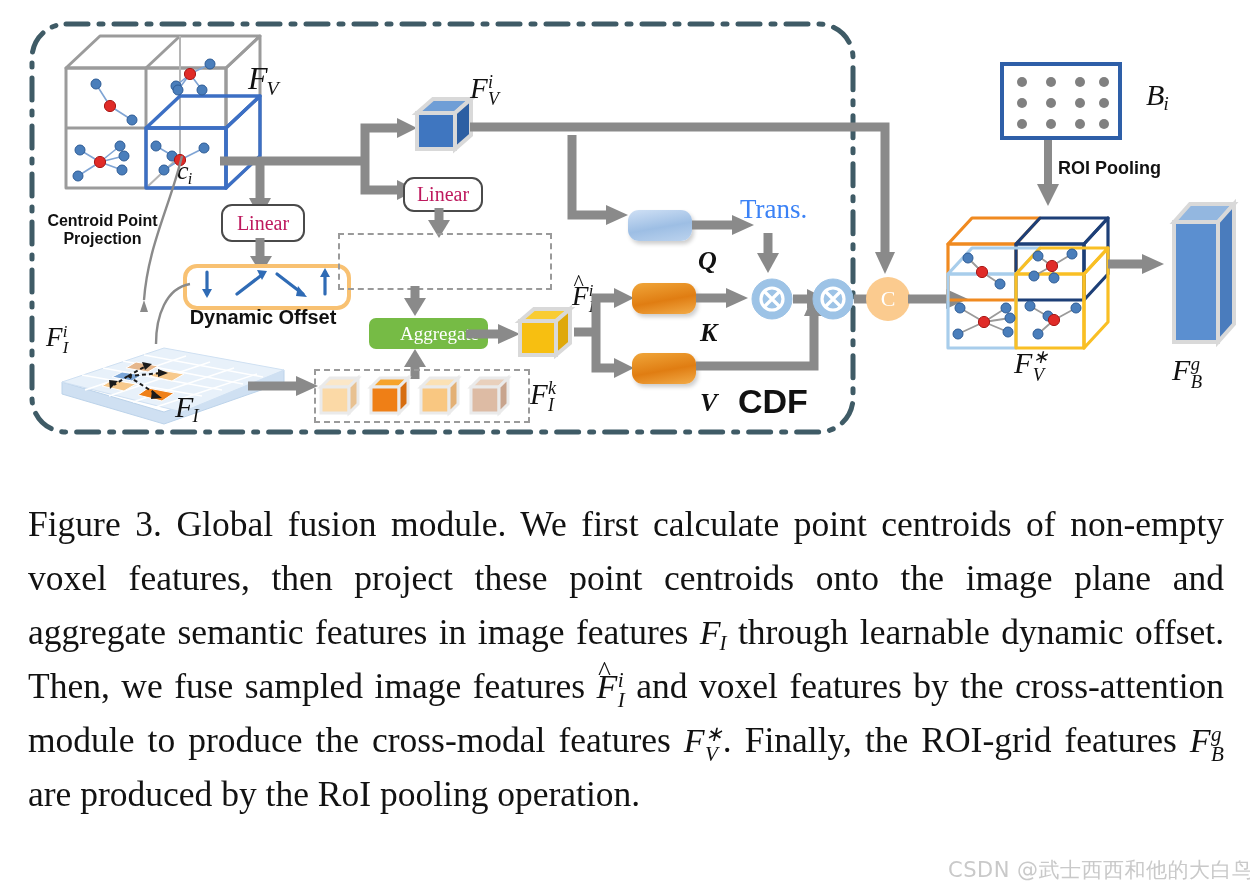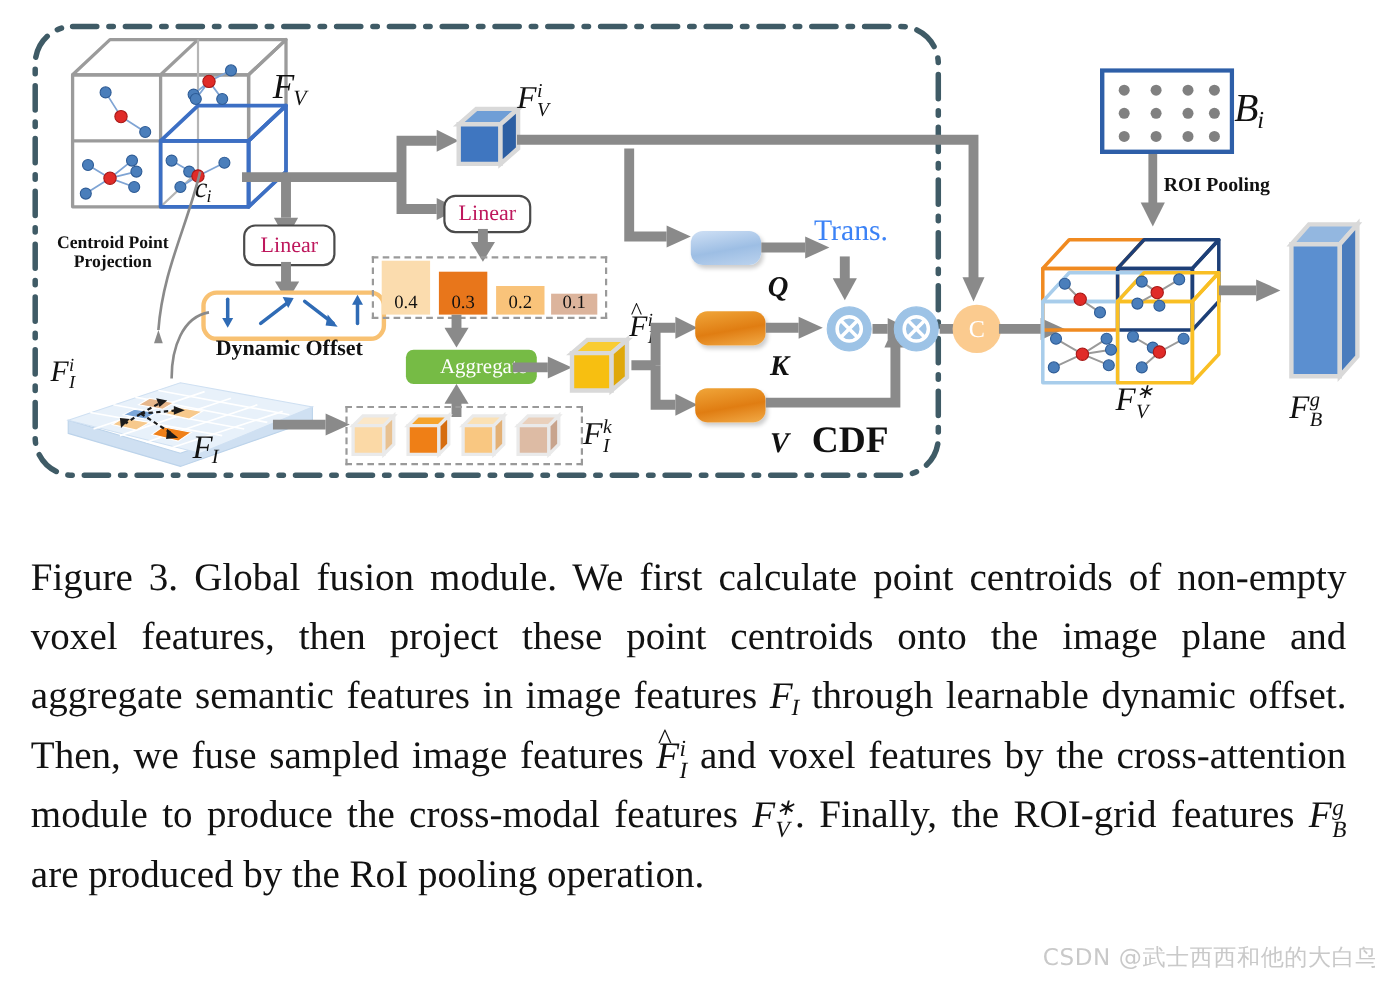--- a/index.html
+++ b/index.html
@@ -17,21 +17,21 @@
   
   .math{
     font-family:"Liberation Serif", serif;
     font-style:italic;color:#111;white-space:nowrap;line-height:1;
   }
   .math .sub{font-size:.62em;font-style:italic;vertical-align:-.28em;margin-left:-0.05em;}
   .math .supsub{display:inline-block;vertical-align:middle;font-size:.62em;
     line-height:.95;text-align:left;margin-left:.02em;}
 
   .boldlabel{
-    font-family:Liberation Serif, serif;font-weight:bold;color:#111;
+    font-family:Liberation Sans, sans-serif;font-weight:bold;color:#111;
     white-space:nowrap;line-height:1.12;text-align:center;
   }
   .plainlabel{
     font-family:"Liberation Serif", serif;color:#3b82f6;white-space:nowrap;line-height:1;
   }
 
   
   .linear-box{
     border:2.5px solid #4a4a4a;border-radius:11px;background:#fff;
     display:flex;align-items:center;justify-content:center;
@@ -263,34 +263,20 @@
   <div class="lay math" style="left:470px;top:74px;font-size:29px;">F<span class="supsub"><div>i</div><div>V</div></span></div>
 
   <div class="lay linear-box" style="left:403px;top:177px;width:76px;height:31px;">Linear</div>
 
   <svg class="lay" style="left:428px;top:208px;" width="24" height="32">
     <path d="M11 0 L11 14" stroke="#8a8a8a" stroke-width="9" fill="none"></path>
     <path d="M0 12 L11 30 L22 12 Z" fill="#8a8a8a"></path>
   </svg>
 
   <div class="lay dash-group" style="left:338px;top:233px;width:210px;height:53px;"></div>
-  <div class="lay" style="left:338px;top:233px;width:210px;height:53px;">
-    <div class="wbar" style="left:9px;width:44px;height:49px;background:#fbdcae;">
-      <span>0.4</span>
-    </div>
-    <div class="wbar" style="left:61px;width:44px;height:39px;background:#e8761b;">
-      <span>0.3</span>
-    </div>
-    <div class="wbar" style="left:113px;width:44px;height:26px;background:#f9c37a;">
-      <span>0.2</span>
-    </div>
-    <div class="wbar" style="left:163px;width:42px;height:19px;background:#dcb49c;">
-      <span>0.1</span>
-    </div>
-  </div>
 
   <svg class="lay" style="left:404px;top:286px;" width="24" height="32">
     <path d="M11 0 L11 14" stroke="#8a8a8a" stroke-width="9" fill="none"></path>
     <path d="M0 12 L11 30 L22 12 Z" fill="#8a8a8a"></path>
   </svg>
 
   <div class="lay agg-box" style="left:369px;top:318px;width:97px;height:31px;">Aggregate</div>
 
   <svg class="lay" style="left:404px;top:349px;" width="24" height="30">
     <path d="M11 30 L11 16" stroke="#8a8a8a" stroke-width="9" fill="none"></path>
@@ -431,21 +417,21 @@
       <circle cx="22" cy="41" r="5"></circle>
         <circle cx="51" cy="41" r="5"></circle>
       <circle cx="80" cy="41" r="5"></circle>
         <circle cx="104" cy="41" r="5"></circle>
       <circle cx="22" cy="62" r="5"></circle>
         <circle cx="51" cy="62" r="5"></circle>
       <circle cx="80" cy="62" r="5"></circle>
         <circle cx="104" cy="62" r="5"></circle>
     </g>
   </svg>
-  <div class="lay math" style="left:1122px;top:80px;font-size:36px;">B<span class="sub">i</span></div>
+  <div class="lay math" style="left:1146px;top:80px;font-size:30px;">B<span class="sub">i</span></div>
 
   <svg class="lay" style="left:1036px;top:140px;" width="26" height="68">
     <path d="M12 0 L12 46" stroke="#8a8a8a" stroke-width="8" fill="none"></path>
     <path d="M1 44 L12 66 L23 44 Z" fill="#8a8a8a"></path>
   </svg>
   <div class="lay boldlabel" style="left:1058px;top:158px;font-size:18px;">ROI Pooling</div>
 
   <svg class="lay" style="left:942px;top:196px;" width="190" height="170">
 
     <g fill="none" stroke-width="3.2" stroke-linejoin="round">

